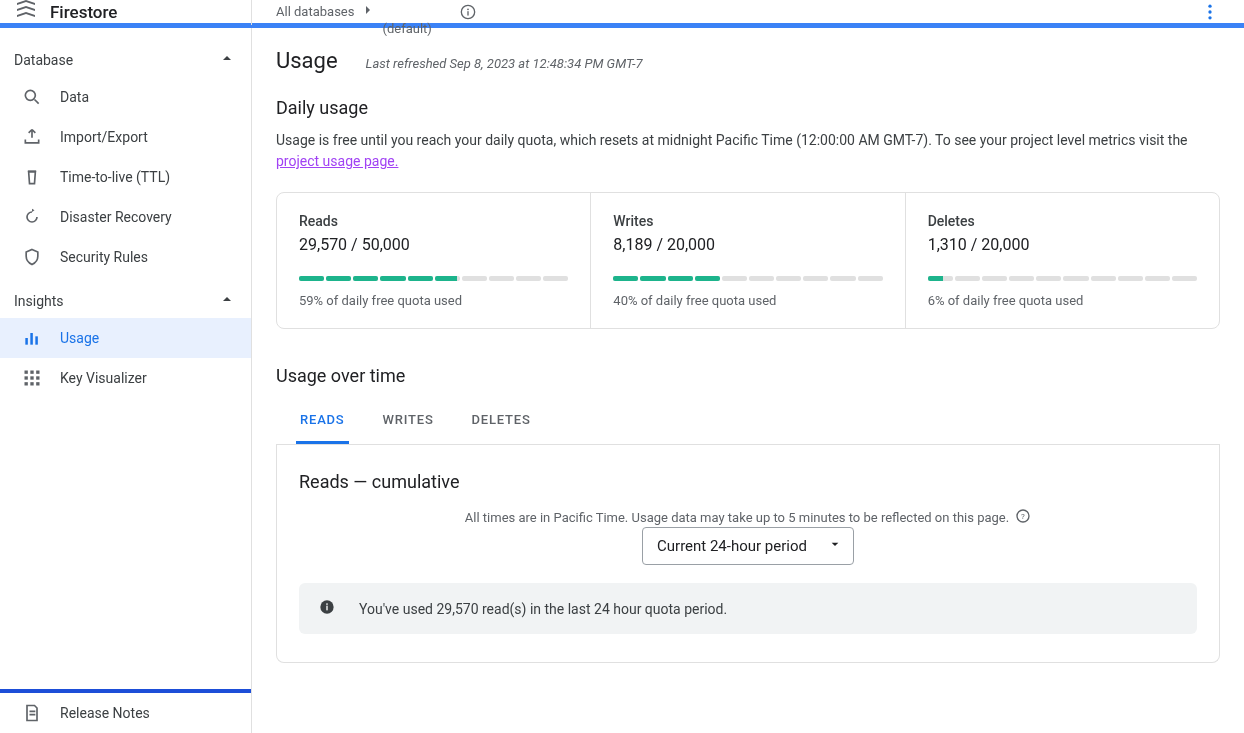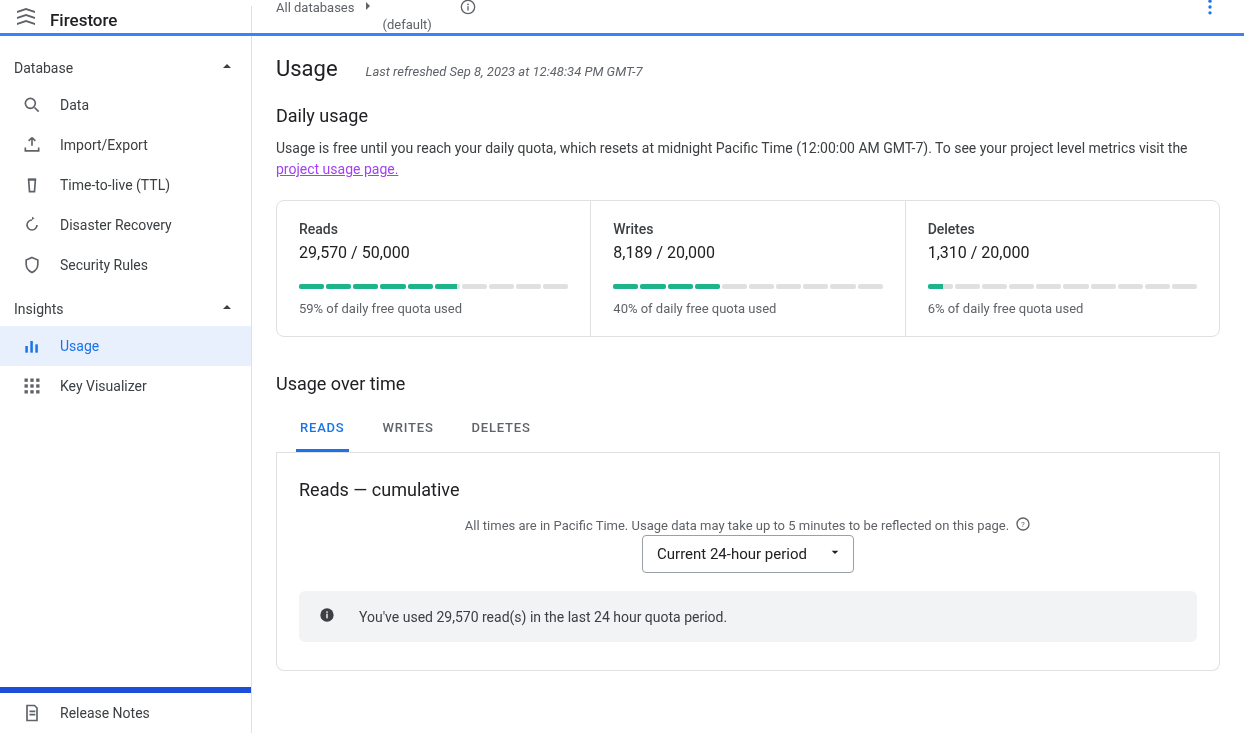--- a/index.html
+++ b/index.html
@@ -9,24 +9,24 @@
     font-size: 14px;
     color: #202124;
     background: #fff;
     width: 1244px;
     height: 733px;
     overflow: hidden;
     display: flex;
     flex-direction: column;
   }
   .topbar {
-    height: 36px;
+    height: 28px;
     display: flex;
-    align-items: flex-end;
-    border-bottom: 3px solid #3b82f6;
+    align-items: center;
+    border-bottom: 5px solid #3b82f6;
   }
   .topbar-left {
     width: 252px;
     display: flex;
     align-items: center;
     padding-left: 14px;
     gap: 12px;
     border-right: 1px solid #e0e0e0;
   }
   .product-title { font-size: 17px; font-weight: 500; color:#202124; }
@@ -58,21 +58,21 @@
   }
   .nav-item {
     display:flex; align-items:center; gap:18px;
     height:40px; padding:0 0 0 22px;
     color:#3c4043; font-size:14px; cursor:pointer;
   }
   .nav-item .nav-icon { width:20px; display:flex; justify-content:center; color:#5f6368; }
   .nav-item.active { background:#e8f0fe; color:#1a73e8; }
   .nav-item.active .nav-icon { color:#1a73e8; }
   .sidebar-footer {
-    border-top:6px solid #1d4ed8;
+    border-top:4px solid #1d4ed8;
   }
   .content {
     flex:1; overflow:auto; padding: 16px 24px 24px 24px;
   }
   .page-head { display:flex; align-items:baseline; gap:28px; margin:4px 0 24px 0; }
   .page-title { font-size:22px; font-weight:400; }
   .refresh { font-style:italic; color:#5f6368; font-size:13px; }
   h2.sub { font-size:18px; font-weight:400; margin:0 0 12px 0; color:#202124; }
   .desc { font-size:14px; color:#3c4043; line-height:1.5; margin:0 0 20px 0; }
   .desc a { color:#a142f4; text-decoration:underline; }

